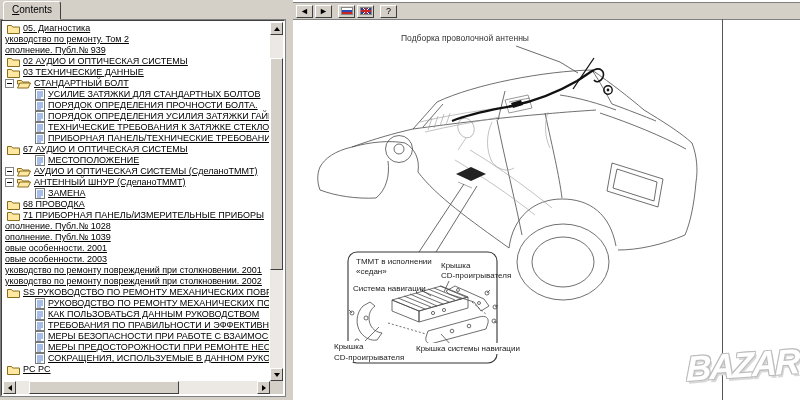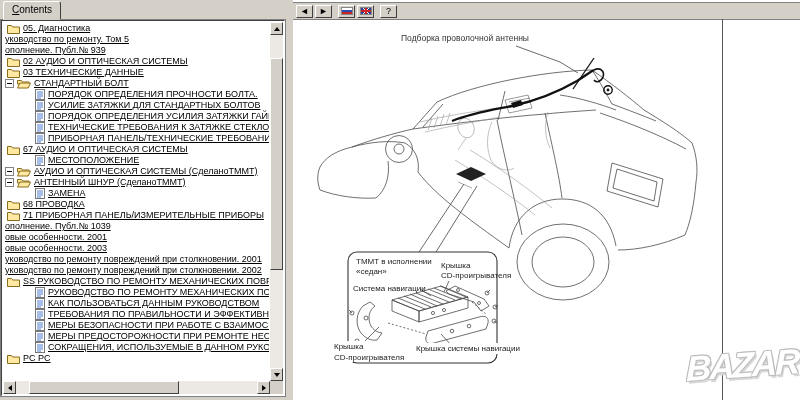--- a/index.html
+++ b/index.html
@@ -97,21 +97,21 @@
     <div class="tree" id="tree">
         <div class="trow ind-folder">
           <span class="ticon">
             <svg width="13" height="11" viewBox="0 0 13 11">
               <path d="M0.5 2.5 h4 l1.2 1.5 h6.8 v6.5 h-12 z" fill="#ffe9a2" stroke="#8a6d1a"></path>
             </svg>
           </span>
           <span class="tlabel">05. Диагностика</span>
         </div>
         <div class="trow ind-text">
-          <span class="tlabel">уководство по ремонту. Том 5</span>
+          <span class="tlabel">уководство по ремонту. Том 2</span>
         </div>
         <div class="trow ind-text">
           <span class="tlabel">ополнение. Публ.№ 939</span>
         </div>
         <div class="trow ind-folder">
           <span class="ticon">
             <svg width="13" height="11" viewBox="0 0 13 11">
               <path d="M0.5 2.5 h4 l1.2 1.5 h6.8 v6.5 h-12 z" fill="#ffe9a2" stroke="#8a6d1a"></path>
             </svg>
           </span>
@@ -140,30 +140,30 @@
           </span>
           <span class="tlabel">СТАНДАРТНЫЙ БОЛТ</span>
         </div>
         <div class="trow ind-page">
           <span class="ticon">
             <svg width="10" height="11" viewBox="0 0 10 11">
               <rect x="0.5" y="0.5" width="9" height="10" fill="#fff" stroke="#777"></rect>
               <path d="M2 3 h6 M2 5 h6 M2 7 h6 M2 9 h4" stroke="#3b6ecc" stroke-width="0.9"></path>
             </svg>
           </span>
+          <span class="tlabel">УСИЛИЕ ЗАТЯЖКИ ДЛЯ СТАНДАРТНЫХ БОЛТОВ</span>
+        </div>
+        <div class="trow ind-page">
+          <span class="ticon">
+            <svg width="10" height="11" viewBox="0 0 10 11">
+              <rect x="0.5" y="0.5" width="9" height="10" fill="#fff" stroke="#777"></rect>
+              <path d="M2 3 h6 M2 5 h6 M2 7 h6 M2 9 h4" stroke="#3b6ecc" stroke-width="0.9"></path>
+            </svg>
+          </span>
           <span class="tlabel">ПОРЯДОК ОПРЕДЕЛЕНИЯ ПРОЧНОСТИ БОЛТА.</span>
-        </div>
-        <div class="trow ind-page">
-          <span class="ticon">
-            <svg width="10" height="11" viewBox="0 0 10 11">
-              <rect x="0.5" y="0.5" width="9" height="10" fill="#fff" stroke="#777"></rect>
-              <path d="M2 3 h6 M2 5 h6 M2 7 h6 M2 9 h4" stroke="#3b6ecc" stroke-width="0.9"></path>
-            </svg>
-          </span>
-          <span class="tlabel">УСИЛИЕ ЗАТЯЖКИ ДЛЯ СТАНДАРТНЫХ БОЛТОВ</span>
         </div>
         <div class="trow ind-page">
           <span class="ticon">
             <svg width="10" height="11" viewBox="0 0 10 11">
               <rect x="0.5" y="0.5" width="9" height="10" fill="#fff" stroke="#777"></rect>
               <path d="M2 3 h6 M2 5 h6 M2 7 h6 M2 9 h4" stroke="#3b6ecc" stroke-width="0.9"></path>
             </svg>
           </span>
           <span class="tlabel">ПОРЯДОК ОПРЕДЕЛЕНИЯ УСИЛИЯ ЗАТЯЖКИ ГАЙКИ</span>
         </div>
@@ -249,20 +249,23 @@
           </span>
           <span class="tlabel">68 ПРОВОДКА</span>
         </div>
         <div class="trow ind-folder">
           <span class="ticon">
             <svg width="13" height="11" viewBox="0 0 13 11">
               <path d="M0.5 2.5 h4 l1.2 1.5 h6.8 v6.5 h-12 z" fill="#ffe9a2" stroke="#8a6d1a"></path>
             </svg>
           </span>
           <span class="tlabel">71 ПРИБОРНАЯ ПАНЕЛЬ/ИЗМЕРИТЕЛЬНЫЕ ПРИБОРЫ</span>
+        </div>
+        <div class="trow ind-text">
+          <span class="tlabel">ополнение. Публ.№ 1028</span>
         </div>
         <div class="trow ind-text">
           <span class="tlabel">ополнение. Публ.№ 1039</span>
         </div>
         <div class="trow ind-text">
           <span class="tlabel">овые особенности. 2001</span>
         </div>
         <div class="trow ind-text">
           <span class="tlabel">овые особенности. 2003</span>
         </div>

